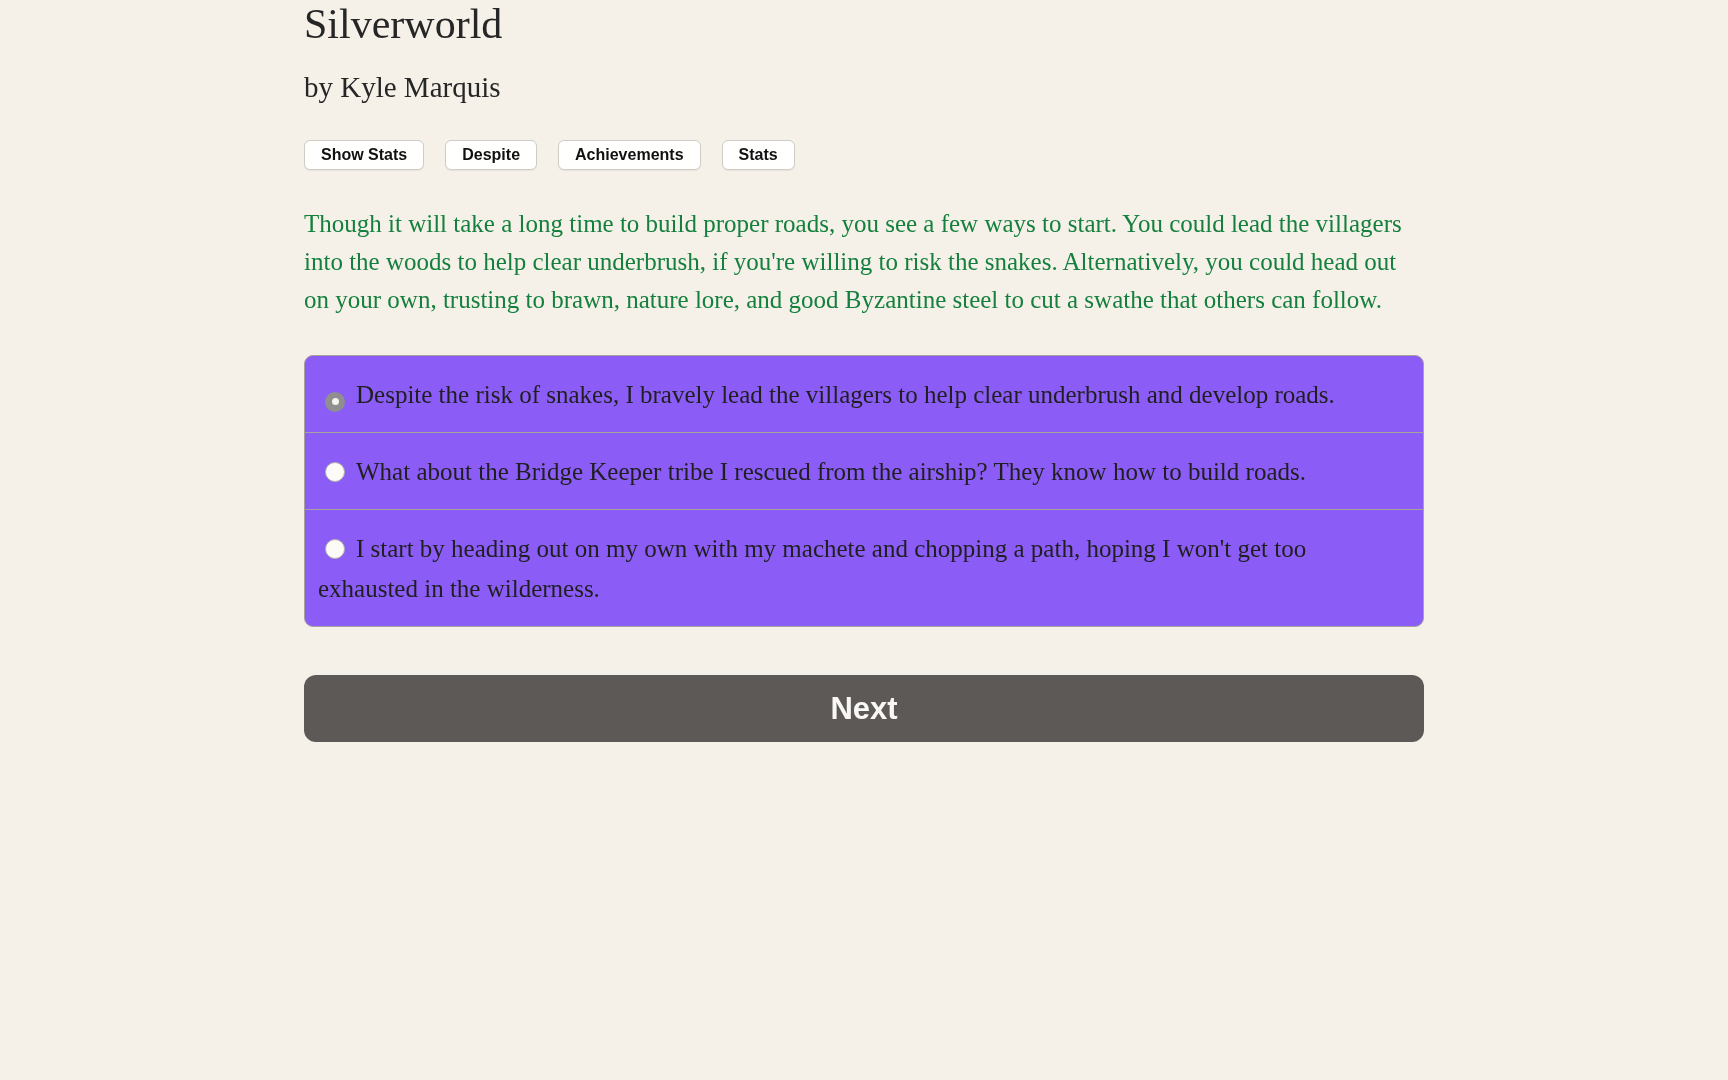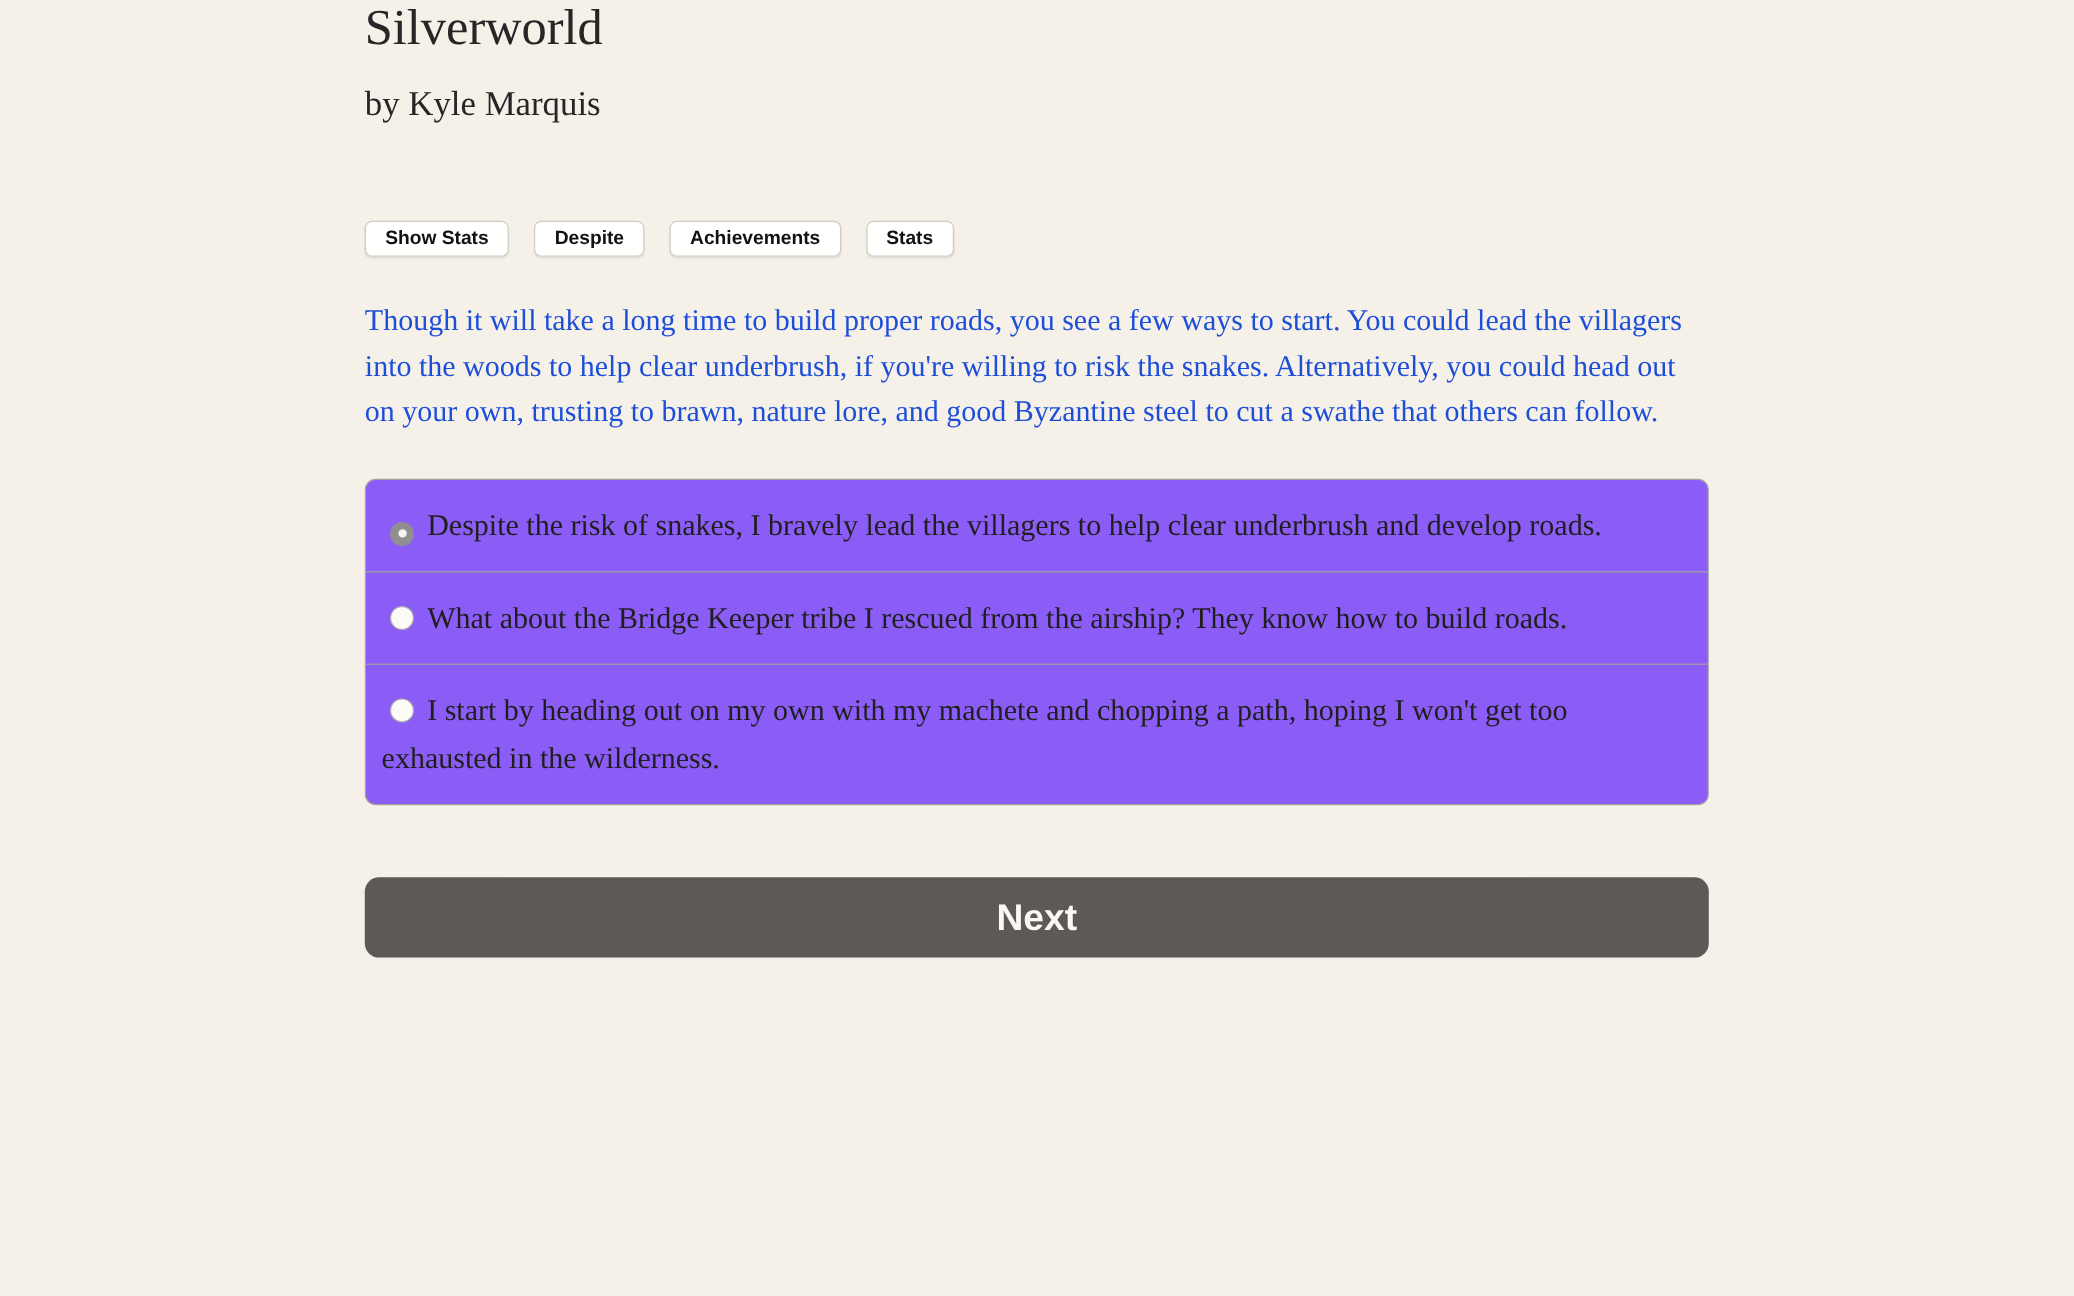--- a/index.html
+++ b/index.html
@@ -39,27 +39,26 @@
     background: #fffffe;
     border: 1px solid #cfccc6;
     border-radius: 6px;
     box-shadow: 0 1px 1px rgba(0,0,0,0.06);
     font-family: "Liberation Sans", sans-serif;
     font-size: 16px;
     font-weight: bold;
     color: #111111;
     padding: 5px 16px;
     cursor: pointer;
-    margin-top: 44px;
   }
   .story {
     font-size: 25px;
     line-height: 38px;
     margin: 0 0 36px 0;
-    color: #1d4ed8;
+    color: #15803d;
   }
   .choices-box {
     border: 1px solid #a6a39d;
     border-radius: 9px;
     background: #8b5cf6;
   }
   .option-row {
     display: block;
     padding: 19px 16px 17px 13px;
     font-size: 25px;
@@ -95,21 +94,21 @@
     background: #f5f3ee;
     display: none;
   }
   .radio.selected .dot {
     display: block;
   }
   .next-button {
     display: block;
     width: 1120px;
     height: 67px;
-    margin-top: 60px;
+    margin-top: 48px;
     background: #5c5956;
     border: none;
     border-radius: 12px;
     color: #faf8f6;
     font-family: "Liberation Sans", sans-serif;
     font-size: 31px;
     font-weight: bold;
     cursor: pointer;
   }
 </style>

